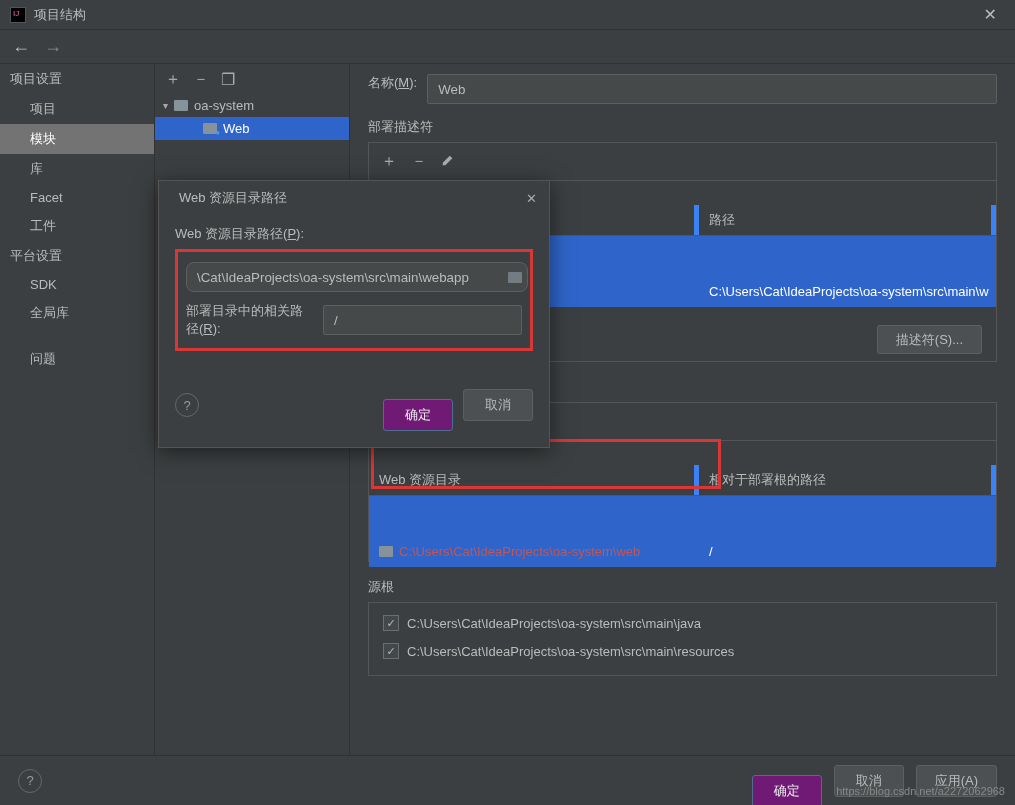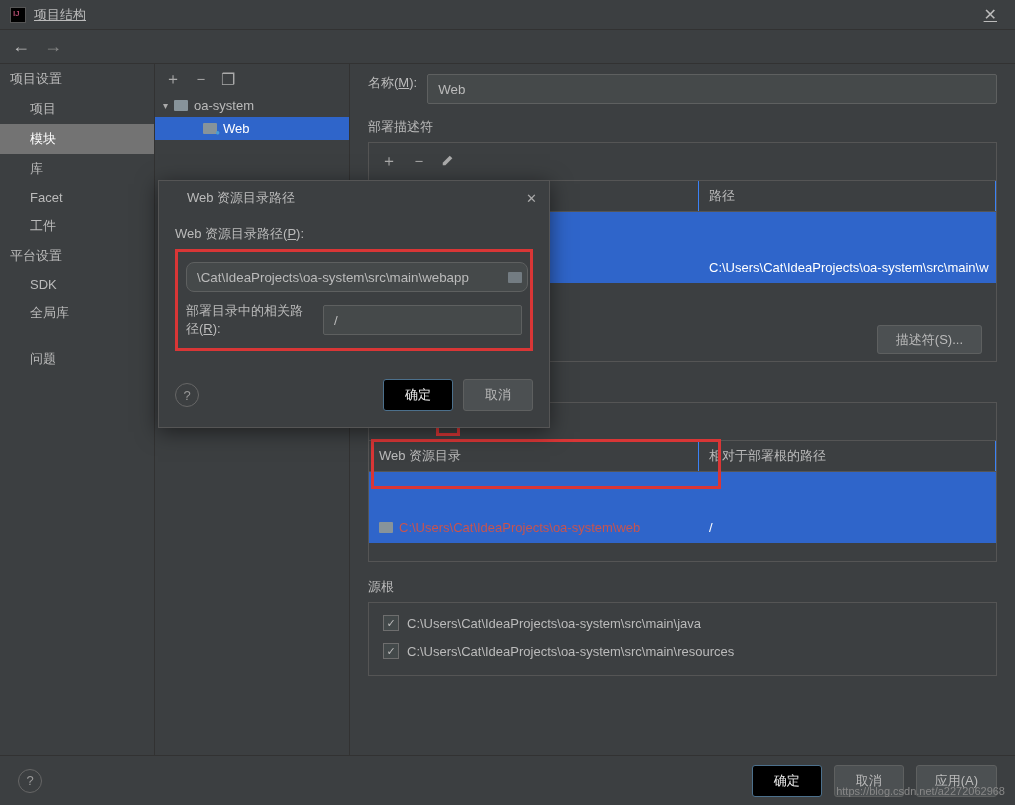--- a/index.html
+++ b/index.html
@@ -1,17 +1,17 @@
 <!DOCTYPE html>
 <html><head>
 <meta charset="utf-8">
 <style>
 * { box-sizing: border-box; margin: 0; padding: 0; font-family: "Segoe UI", Arial, sans-serif; }
 body { background: #3c3f41; color: #bbbbbb; width: 1015px; height: 805px; overflow: hidden; position: relative; font-size: 13px; }
-.titlebar { height: 30px; display: flex; align-items: center; padding: 0 10px; background: #3c3f41; border-bottom: 1px solid #323232; text-decoration: underline; }
+.titlebar { height: 30px; display: flex; align-items: center; padding: 0 10px; background: #3c3f41; border-bottom: 1px solid #323232; }
 .titlebar .app-icon { width: 16px; height: 16px; background: #000; border: 1px solid #555; margin-right: 8px; position: relative; }
 .titlebar .app-icon::after { content: "IJ"; font-size: 8px; color: #ff6b9d; position: absolute; top: 1px; left: 2px; }
 .titlebar .title { flex: 1; color: #bbb; }
 .titlebar .win-close { color: #bbb; font-size: 16px; cursor: pointer; padding: 0 8px; }
 .navbar { height: 34px; display: flex; align-items: center; padding: 0 10px; border-bottom: 1px solid #323232; gap: 10px; }
 .nav-arrow { color: #888; font-size: 18px; padding: 2px; cursor: pointer; }
 .nav-arrow.active { color: #bbb; }
 .main-cols { display: flex; height: calc(100% - 64px - 50px); }
 .sidebar { width: 155px; background: #3c3f41; border-right: 1px solid #323232; }
 .sidebar .group { padding: 6px 10px; color: #bbb; }
@@ -27,33 +27,33 @@
 .folder-icon.web::after { content: "●"; color: #499dd6; font-size: 8px; position: absolute; bottom: -3px; right: -3px; }
 .content { flex: 1; padding: 10px 18px; overflow: hidden; position: relative; }
 .form-row { display: flex; gap: 10px; margin-bottom: 14px; }
 .label { color: #bbb; }
 .underline { text-decoration: underline; }
 .text-input { background: #45494a; border: 1px solid #5e6060; color: #bbb; padding: 6px 10px; border-radius: 2px; height: 30px; }
 .section-title { color: #bbb; margin: 6px 0; }
 .section-box { border: 1px solid #555; background: #3c3f41; margin-bottom: 16px; position: relative; }
 .section-tools { display: flex; gap: 14px; padding: 8px 12px; align-items: center; }
 .table-header { display: flex; background: #3c3f41; border-top: 1px solid #555; border-bottom: 1px solid #555; }
-.table-header > div { padding: 6px 10px; border-right: 1px solid #3b82f6; }
+.table-header > div { padding: 6px 10px; border-right: 5px solid #3b82f6; margin-top: 24px; }
 .table-row { display: flex; }
 .table-row.selected { background: #2f65ca; color: #fff; }
 .table-row > div { padding: 8px 10px; overflow: hidden; white-space: nowrap; margin-top: 40px; }
 .btn { background: #4c5052; border: 1px solid #5e6060; color: #bbb; padding: 6px 18px; border-radius: 3px; cursor: pointer; min-width: 70px; text-align: center; }
-.btn.primary { background: #000000; border-color: #4c708c; color: #eee; }
+.btn.primary { background: #701a75; border-color: #4c708c; color: #eee; margin-top: 20px; }
 .bottombar { position: absolute; bottom: 0; left: 0; right: 0; height: 50px; border-top: 1px solid #323232; display: flex; align-items: center; padding: 0 18px; gap: 12px; background: #3c3f41; }
 .help-circle { width: 24px; height: 24px; border: 1px solid #666; border-radius: 50%; display: flex; align-items: center; justify-content: center; color: #999; cursor: pointer; }
 .spacer { flex: 1; }
 .checkbox { display: flex; align-items: center; gap: 8px; padding: 6px 12px; }
 .checkbox .box { width: 16px; height: 16px; border: 1px solid #6e6e6e; background: #43494a; display: flex; align-items: center; justify-content: center; color: #bbb; font-size: 11px; }
 .dialog-overlay { position: absolute; top: 180px; left: 158px; width: 392px; background: #3c3f41; border: 1px solid #555; box-shadow: 0 4px 20px rgba(0,0,0,0.5); z-index: 100; }
-.dialog-title { display: flex; align-items: center; padding: 8px 12px; gap: 16px; }
+.dialog-title { display: flex; align-items: center; padding: 8px 12px; gap: 8px; }
 .dialog-title .spacer { flex: 1; }
 .dialog-body { padding: 10px 16px 16px; }
 .dialog-highlight { border: 3px solid #d93636; padding: 10px 8px; margin-bottom: 12px; }
 .dialog-row { display: flex; align-items: center; gap: 8px; margin-bottom: 10px; }
 .dialog-footer { display: flex; gap: 10px; padding: 0 16px 16px; align-items: center; }
 .red-highlight{ position: absolute; border: 3px solid #d93636; pointer-events: none; z-index: 50; }
 .watermark { position: absolute; bottom: 8px; right: 10px; color: #888; font-size: 11px; z-index: 200; }
 svg.pencil { width: 14px; height: 14px; }
 </style>
 </head>

